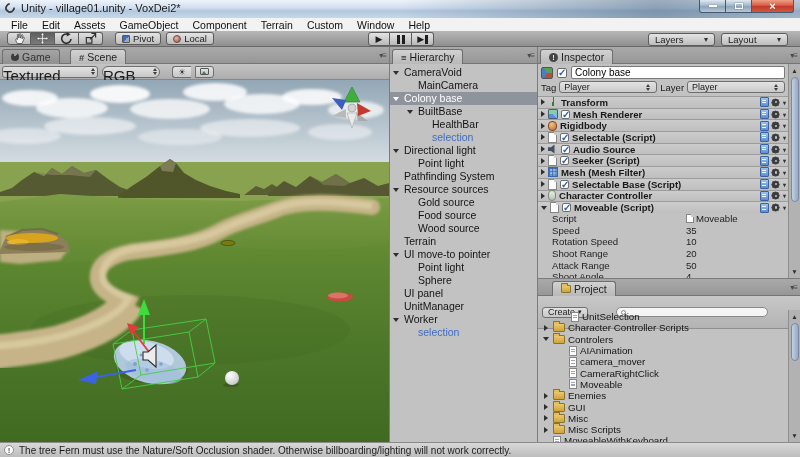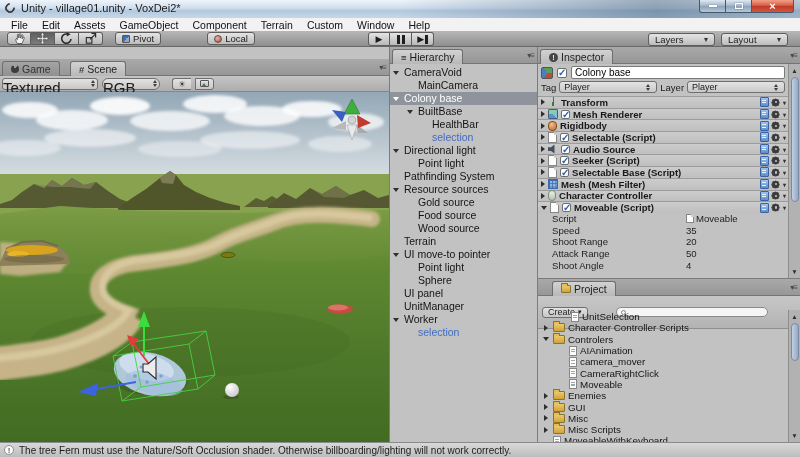--- a/index.html
+++ b/index.html
@@ -33,21 +33,21 @@
 
   
   .toolbar{position:absolute;top:31px;left:0;right:0;height:16px;
     background:linear-gradient(#b7b7b7,#8f8f8f);border-bottom:1px solid #686868;}
   .toolgrp{position:absolute;left:7px;top:1px;display:flex;}
   .tool{width:24px;height:13px;border:1px solid #5c5c5c;border-left:none;display:flex;align-items:center;justify-content:center;
     background:linear-gradient(#e0e0e0,#b9b9b9);}
   .tool:first-child{border-left:1px solid #5c5c5c;border-radius:3px 0 0 3px;}
   .tool:last-child{border-radius:0 3px 3px 0;}
   .tool.sel{background:linear-gradient(#606060,#7b7b7b);}
-  .pivotgrp{position:absolute;left:115px;top:1px;display:flex;gap:41px;}
+  .pivotgrp{position:absolute;left:115px;top:1px;display:flex;}
   .pbtn{height:13px;border:1px solid #5c5c5c;border-radius:3px;padding:0 6px;display:flex;align-items:center;gap:3px;
     background:linear-gradient(#e4e4e4,#bdbdbd);font-size:9.5px;color:#1d1d1d;margin-right:5px;}
   .i-pivot{width:8px;height:8px;border:1px solid #555;border-radius:1px;background:linear-gradient(135deg,#3a6fc0 50%,#9aa7b8 50%);}
   .i-local{width:8px;height:8px;border:1px solid #555;border-radius:4px;background:radial-gradient(circle at 35% 35%,#e8b8a8,#b5402e);}
   .playgrp{position:absolute;left:368px;top:1px;display:flex;}
   .play{width:22px;height:14px;border:1px solid #5c5c5c;border-left:none;display:flex;align-items:center;justify-content:center;
     background:linear-gradient(#e4e4e4,#b9b9b9);font-size:9px;color:#1c1c1c;gap:1px;}
   .play:first-child{border-left:1px solid #5c5c5c;border-radius:3px 0 0 3px;}
   .play:last-child{border-radius:0 3px 3px 0;}
   .i-pause{width:8px;height:9px;border-left:3px solid #1e1e1e;border-right:3px solid #1e1e1e;}
@@ -68,21 +68,21 @@
   .panemenu{position:absolute;right:3px;top:4px;font-size:8px;color:#4a4a4a;}
   .panemenu::before{content:"\25BE\2261";letter-spacing:-1px;}
   .tri{width:0;height:0;display:inline-block;flex:none;}
   .tri.down{border-left:3.5px solid transparent;border-right:3.5px solid transparent;border-top:4.5px solid #2e2e2e;}
   .tri.right{border-top:3.5px solid transparent;border-bottom:3.5px solid transparent;border-left:4.5px solid #2e2e2e;}
   .spin{width:8px;height:9px;display:flex;flex-direction:column;align-items:center;justify-content:center;gap:1px;margin-left:auto;flex:none;}
   .spin::before{content:"";border-left:2.5px solid transparent;border-right:2.5px solid transparent;border-bottom:3px solid #3e3e3e;}
   .spin::after{content:"";border-left:2.5px solid transparent;border-right:2.5px solid transparent;border-top:3px solid #3e3e3e;}
 
   
-  .scenepane{position:absolute;left:0;top:12px;width:389px;height:380px;background:#9a9a9a;}
+  .scenepane{position:absolute;left:0;top:0;width:389px;height:380px;background:#9a9a9a;}
   .i-game{width:8px;height:8px;border-radius:50%;background:conic-gradient(from -30deg,transparent 0 65deg,#3c3c3c 65deg 360deg);}
   .i-hash::before{content:"#";font-size:9.5px;font-weight:bold;color:#3c3c3c;}
   .scenebar{position:absolute;top:17px;left:0;right:0;height:16px;background:linear-gradient(#c4c4c4,#adadad);
     border-bottom:1px solid #878787;display:flex;align-items:center;gap:4px;padding:0 0 0 2px;}
   .sdrop{height:12px;border:1px solid #6f6f6f;border-radius:3px;background:linear-gradient(#e3e3e3,#c7c7c7);
     font-size:15px;color:#1c1c1c;display:flex;padding:0 0;}
   .sd-tex{width:96px;}.sd-rgb{width:58px;border-radius:6px;}
   .stoggle{width:19px;height:12px;border:1px solid #6f6f6f;background:linear-gradient(#e3e3e3,#c7c7c7);
     display:flex;align-items:center;justify-content:center;font-size:8.5px;color:#333;}
   .stoggle.first{border-radius:3px 0 0 3px;border-right:none;}
@@ -570,33 +570,33 @@
               <span class="cbx on" style="width:9px;height:9px"></span>
               <span>Seeker (Script)</span>
               <span class="rt">
                 <span class="i-doc"></span>
                 <span class="i-gear"></span>
                 <span class="gcaret"></span>
               </span>
             </div>
           <div class="crow">
               <span class="tri right"></span>
+              <span class="ic i-meshfilter"></span>
+              <span>Mesh (Mesh Filter)</span>
+              <span class="rt">
+                <span class="i-doc"></span>
+                <span class="i-gear"></span>
+                <span class="gcaret"></span>
+              </span>
+            </div>
+          <div class="crow">
+              <span class="tri right"></span>
               <span class="ic i-page"></span>
               <span class="cbx on" style="width:9px;height:9px"></span>
               <span>Selectable Base (Script)</span>
-              <span class="rt">
-                <span class="i-doc"></span>
-                <span class="i-gear"></span>
-                <span class="gcaret"></span>
-              </span>
-            </div>
-          <div class="crow">
-              <span class="tri right"></span>
-              <span class="ic i-meshfilter"></span>
-              <span>Mesh (Mesh Filter)</span>
               <span class="rt">
                 <span class="i-doc"></span>
                 <span class="i-gear"></span>
                 <span class="gcaret"></span>
               </span>
             </div>
           <div class="crow">
               <span class="tri right"></span>
               <span class="ic i-capsule"></span>
               <span>Character Controller</span>
@@ -621,20 +621,24 @@
           <div class="frow">
               <span class="flabel">Script</span>
               <span class="objfield">
                 <span class="ic i-page" style="width:8px;height:9px"></span>
                 <span>Moveable</span>
               </span>
             </div>
           <div class="frow">
               <span class="flabel">Speed</span>
               <span>35</span>
+            </div>
+          <div class="frow">
+              <span class="flabel">Rotation Speed</span>
+              <span>10</span>
             </div>
           <div class="frow">
               <span class="flabel">Shoot Range</span>
               <span>20</span>
             </div>
           <div class="frow">
               <span class="flabel">Attack Range</span>
               <span>50</span>
             </div>
           <div class="frow">

